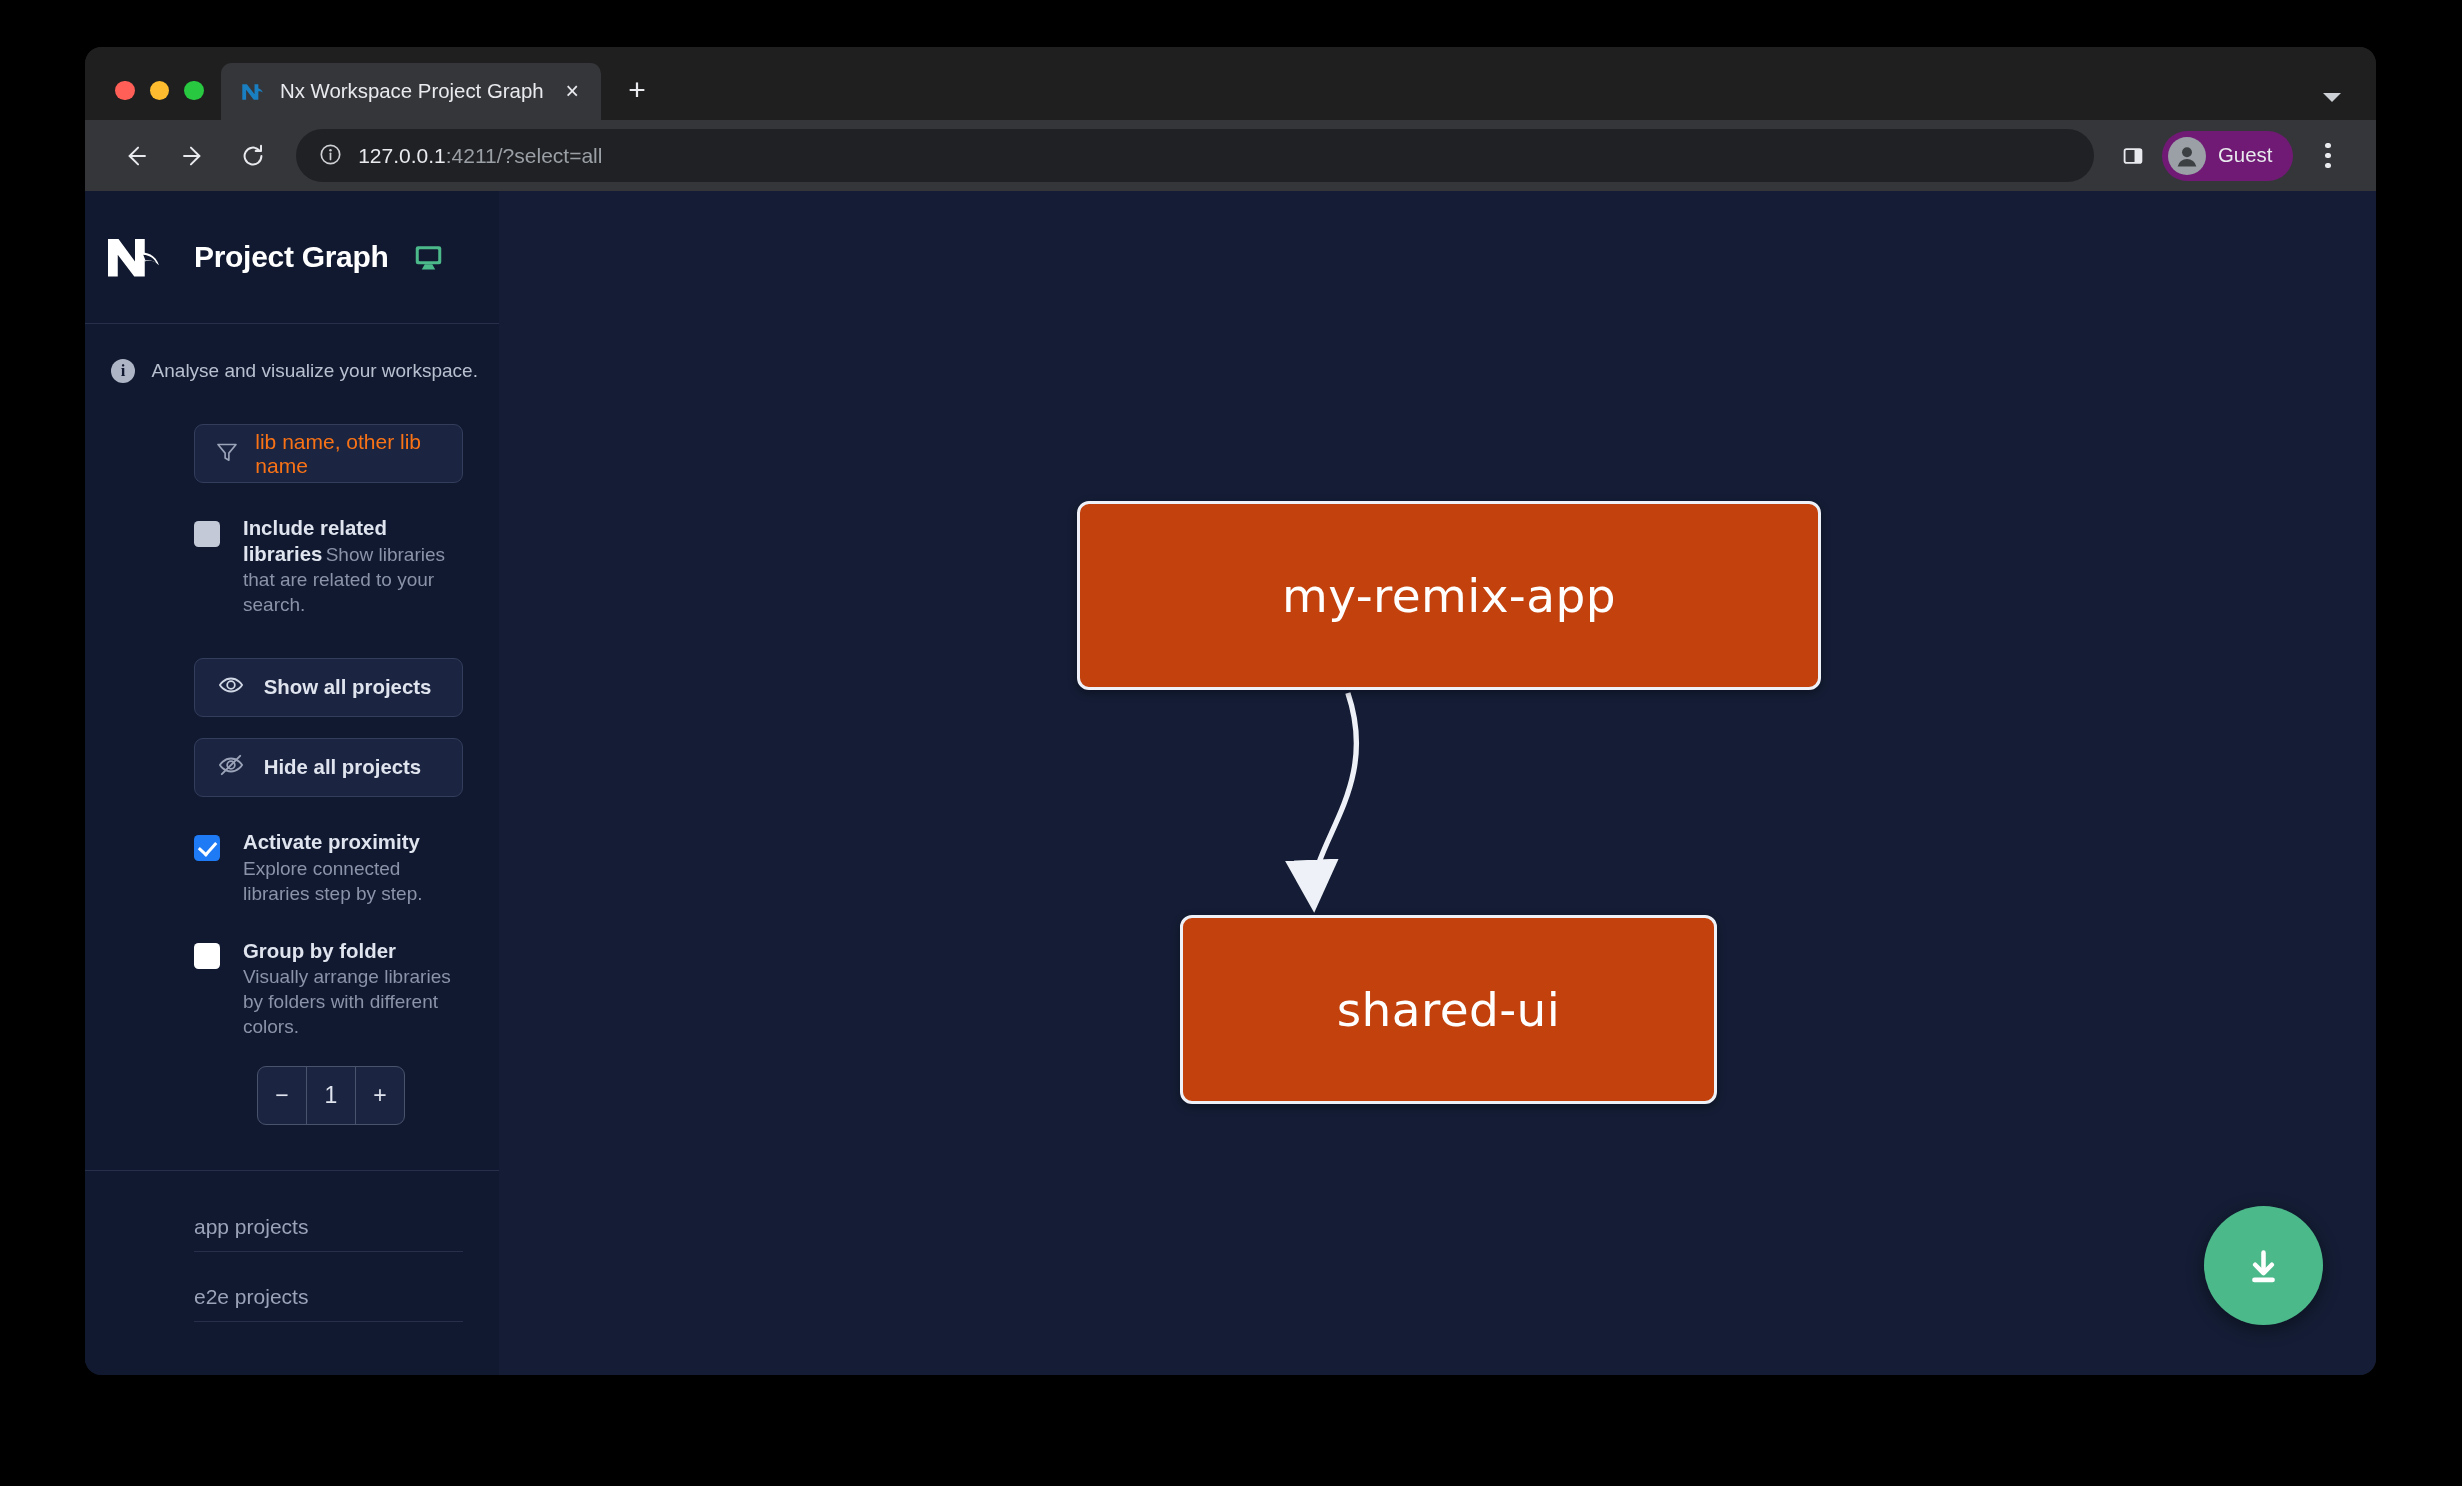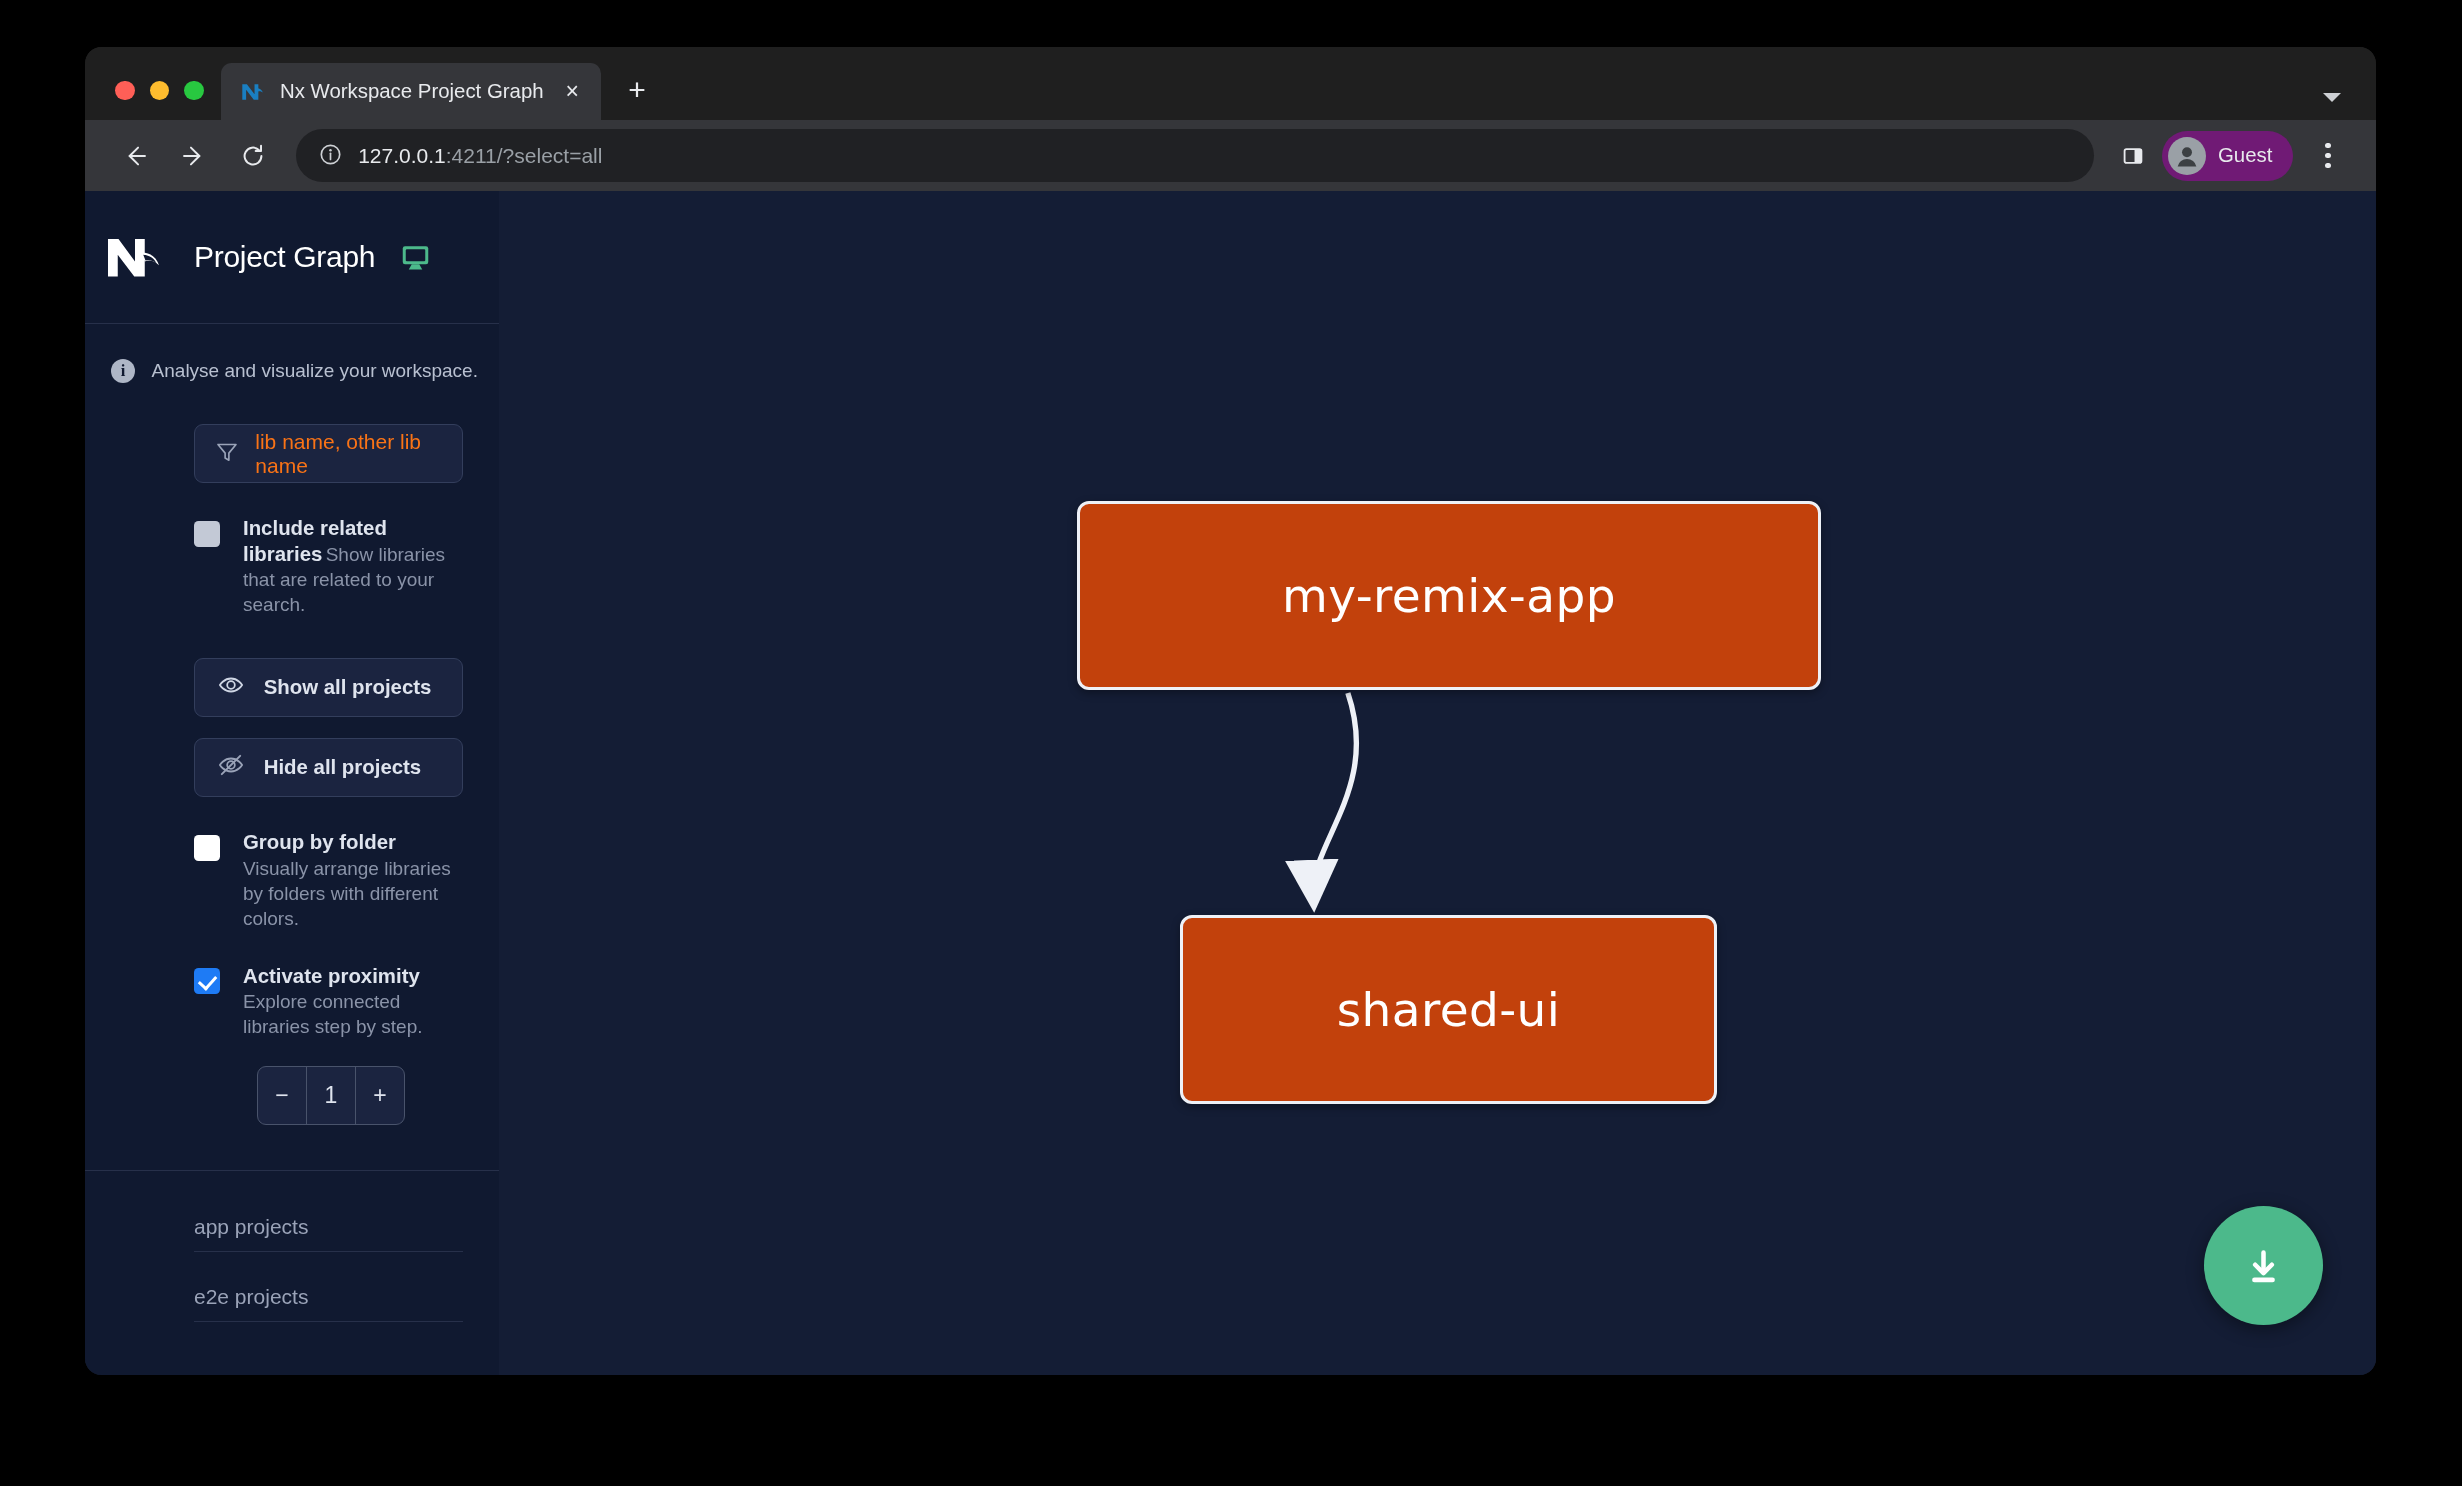--- a/index.html
+++ b/index.html
@@ -156,21 +156,21 @@
     height: 133px;
     display: flex; align-items: center;
     padding: 0 0 0 21px;
     gap: 24px;
     border-bottom: 0.8px solid #27304a;
   }
   .nx-logo { width: 64px; height: 42px; flex: 0 0 auto; }
   .sidebar-title {
     color: #ffffff;
     font-size: 30px;
-    font-weight: normal;
+    font-weight: bold;
     letter-spacing: -0.3px;
   }
   .monitor-icon { width: 33px; height: 33px; flex: 0 0 auto; }
 
   .sidebar-body { padding: 0 0 0 0; }
 
   .tagline {
     display: flex; align-items: center; gap: 16.6px;
     padding: 35px 0 0 26px;
     font-size: 19px;
@@ -470,32 +470,32 @@
                 <path d="M2.5 17S7.5 8.5 17 8.5 31.5 17 31.5 17 26.5 25.5 17 25.5 2.5 17 2.5 17z" stroke="#9aa3b8" stroke-width="2.3" fill="none"></path>
                 <circle cx="17" cy="17" r="5" stroke="#9aa3b8" stroke-width="2.3" fill="none"></circle>
                 <path d="M5 29 L29 5" stroke="#9aa3b8" stroke-width="2.5" stroke-linecap="round"></path>
               </svg>
             </span>
             <span>Hide all projects</span>
           </div>
         </div>
 
         <div class="opt">
+          <span class="opt-cb blue"></span>
+          <span class="opt-text">
+            <span class="opt-label">Activate proximity</span>
+            <span class="opt-desc">Explore connected libraries step by step.</span>
+          </span>
+        </div>
+
+        <div class="opt">
           <span class="opt-cb white"></span>
           <span class="opt-text">
             <span class="opt-label">Group by folder</span>
             <span class="opt-desc">Visually arrange libraries by folders with different colors.</span>
-          </span>
-        </div>
-
-        <div class="opt">
-          <span class="opt-cb blue"></span>
-          <span class="opt-text">
-            <span class="opt-label">Activate proximity</span>
-            <span class="opt-desc">Explore connected libraries step by step.</span>
           </span>
         </div>
 
         <div class="stepper">
           <div>−</div>
           <div>1</div>
           <div>+</div>
         </div>
 
         <div class="section-div"></div>

